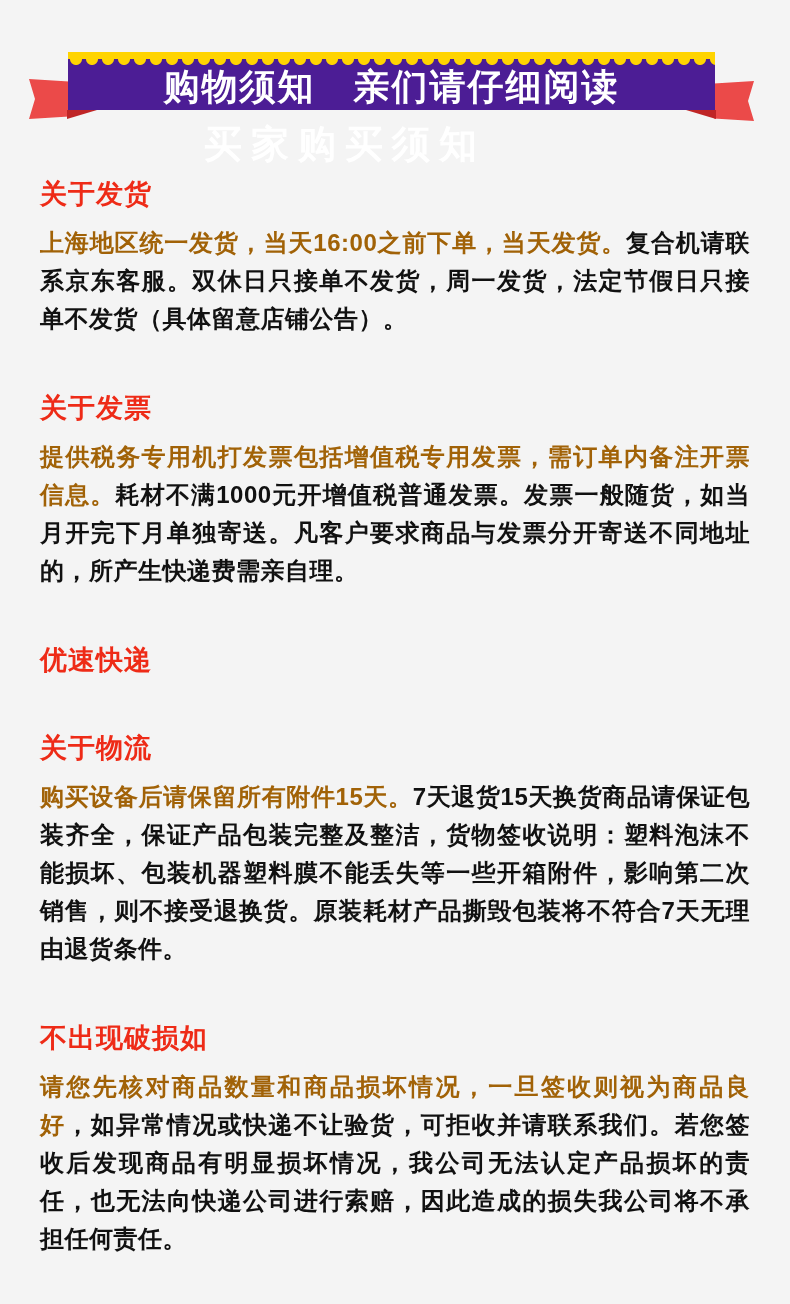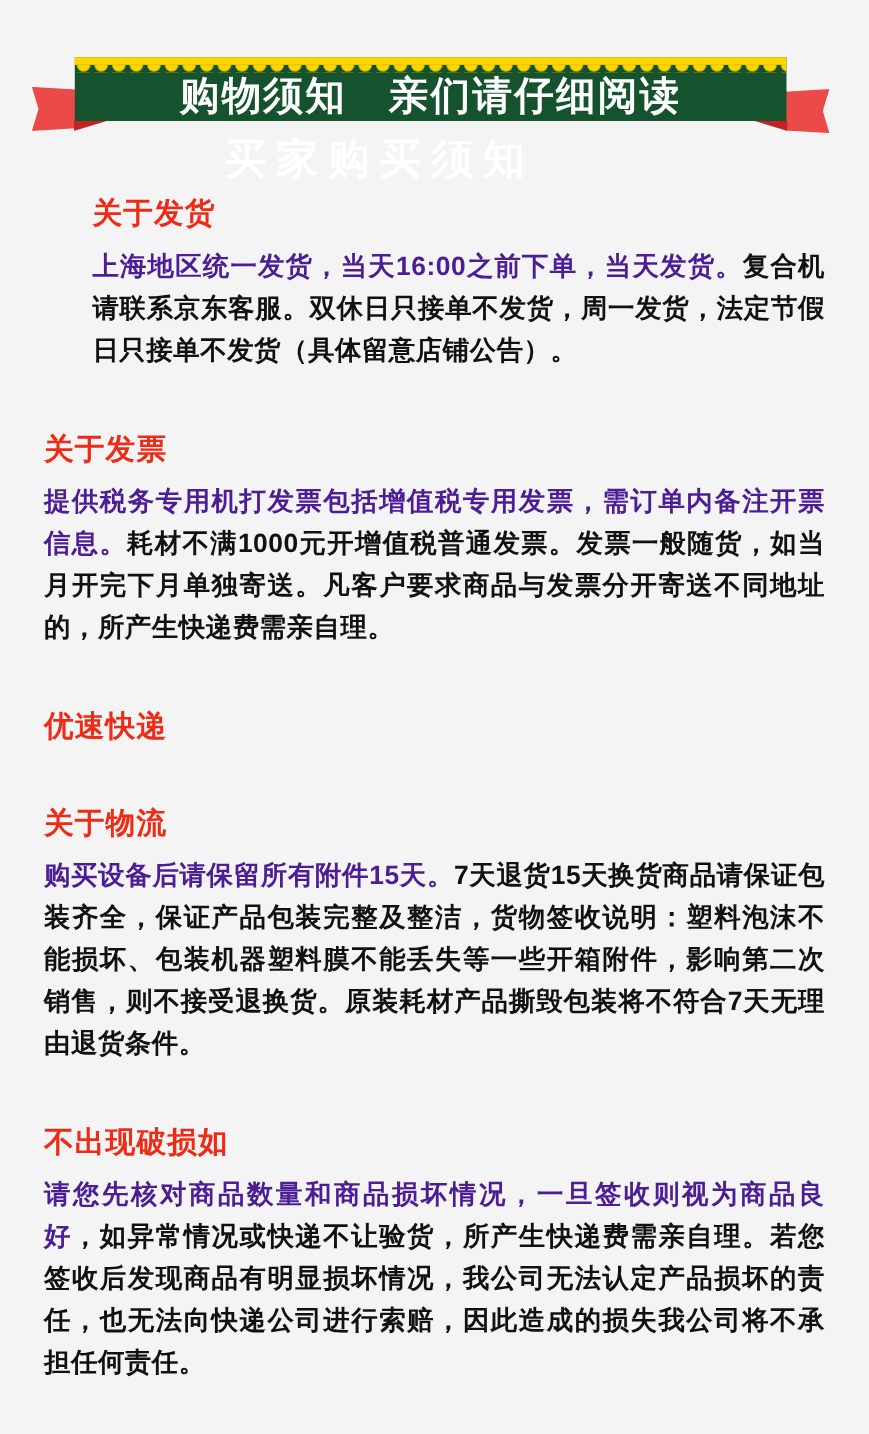--- a/index.html
+++ b/index.html
@@ -10,21 +10,21 @@
     overflow:hidden;
     position:relative;
   }
 
   
   .banner-wrap { position:relative; height:170px; }
 
   .ribbon-band {
     position:absolute; left:68px; top:52px;
     width:647px; height:58px;
-    background:#14532d;
+    background:#4c1d95;
     display:flex; align-items:center; justify-content:center;
     padding-top:13px; box-sizing:border-box;
     z-index:3;
   }
   .ribbon-band::before {            
     content:""; position:absolute; left:0; top:0; right:0; height:7px;
     background:#ffd401;
   }
   .ribbon-band::after {             
     content:""; position:absolute; left:0; top:7px; right:0; height:7px;
@@ -57,33 +57,33 @@
 
   .watermark {
     position:absolute; left:204px; top:119px;
     color:#ffffff; font-weight:bold; font-size:38px;
     letter-spacing:9px; white-space:nowrap; z-index:0;
   }
 
   
   .content { padding:0 40px 0 40px; }
   .notice-section { margin-top:52px; }
-  .notice-section:first-child { margin-top:6px;margin-left:44px; }
+  .notice-section:first-child { margin-top:6px; }
   .section-heading {
     margin:0 0 12px 0;
     color:#ee2b17; font-size:27px; font-weight:bold;
     letter-spacing:1px;
   }
   .section-paragraph {
     margin:0;
     font-size:24px; line-height:38px; font-weight:bold;
     color:#111111; letter-spacing:0.5px;
     text-align:justify;
   }
-  .seg-red   { color:#4c1d95; }
+  .seg-red   { color:#a16207; }
   .seg-black { color:#111111; }
 </style>
 </head>
 <body>
 
 <div class="banner-wrap">
   <div class="ribbon-tail left"></div>
   <div class="ribbon-tail right"></div>
   <div class="ribbon-fold left"></div>
   <div class="ribbon-fold right"></div>
@@ -108,20 +108,20 @@
     <h2 class="section-heading">优速快递</h2>
   </section>
 
   <section class="notice-section">
     <h2 class="section-heading">关于物流</h2>
     <p class="section-paragraph"><span class="seg-red">购买设备后请保留所有附件15天。</span><span class="seg-black">7天退货15天换货商品请保证包装齐全，保证产品包装完整及整洁，货物签收说明：塑料泡沫不能损坏、包装机器塑料膜不能丢失等一些开箱附件，影响第二次销售，则不接受退换货。原装耗材产品撕毁包装将不符合7天无理由退货条件。</span></p>
   </section>
 
   <section class="notice-section">
     <h2 class="section-heading">不出现破损如</h2>
-    <p class="section-paragraph"><span class="seg-red">请您先核对商品数量和商品损坏情况，一旦签收则视为商品良好</span><span class="seg-black">，如异常情况或快递不让验货，所产生快递费需亲自理。若您签收后发现商品有明显损坏情况，我公司无法认定产品损坏的责任，也无法向快递公司进行索赔，因此造成的损失我公司将不承担任何责任。</span></p>
+    <p class="section-paragraph"><span class="seg-red">请您先核对商品数量和商品损坏情况，一旦签收则视为商品良好</span><span class="seg-black">，如异常情况或快递不让验货，可拒收并请联系我们。若您签收后发现商品有明显损坏情况，我公司无法认定产品损坏的责任，也无法向快递公司进行索赔，因此造成的损失我公司将不承担任何责任。</span></p>
   </section>
 
   <section class="notice-section">
     <h2 class="section-heading">注意事项</h2>
 
   </section>
 </main>
 
 </body></html>

